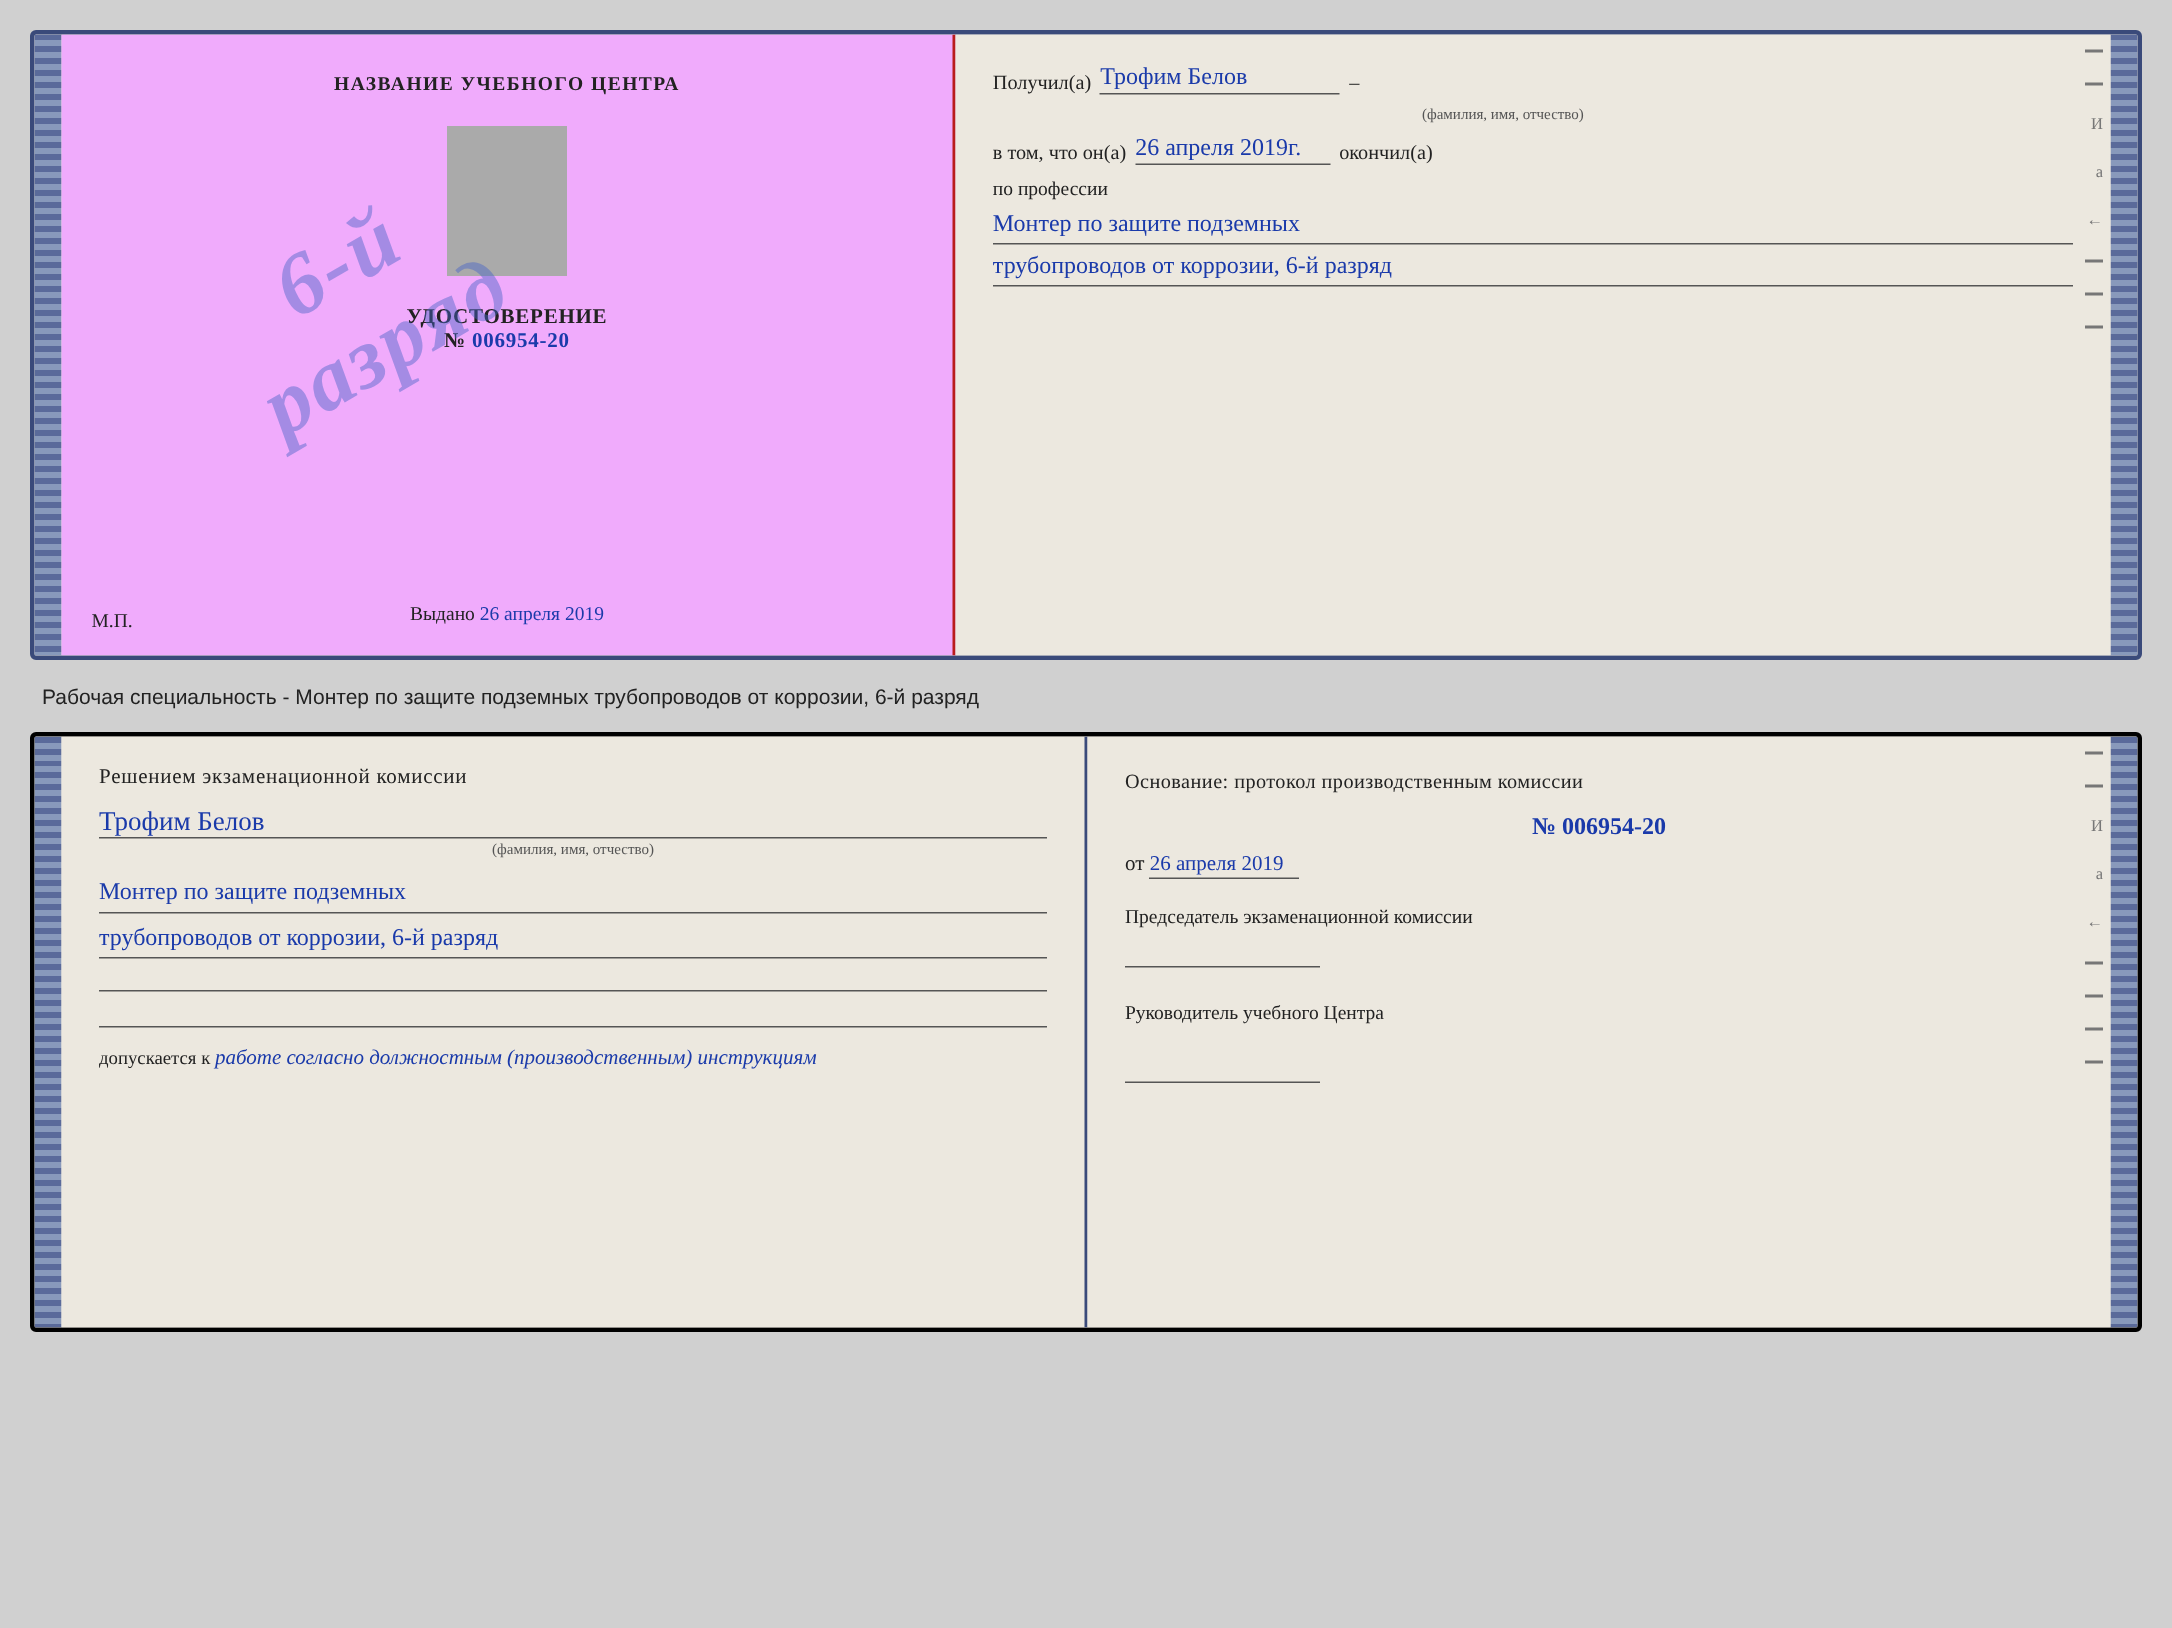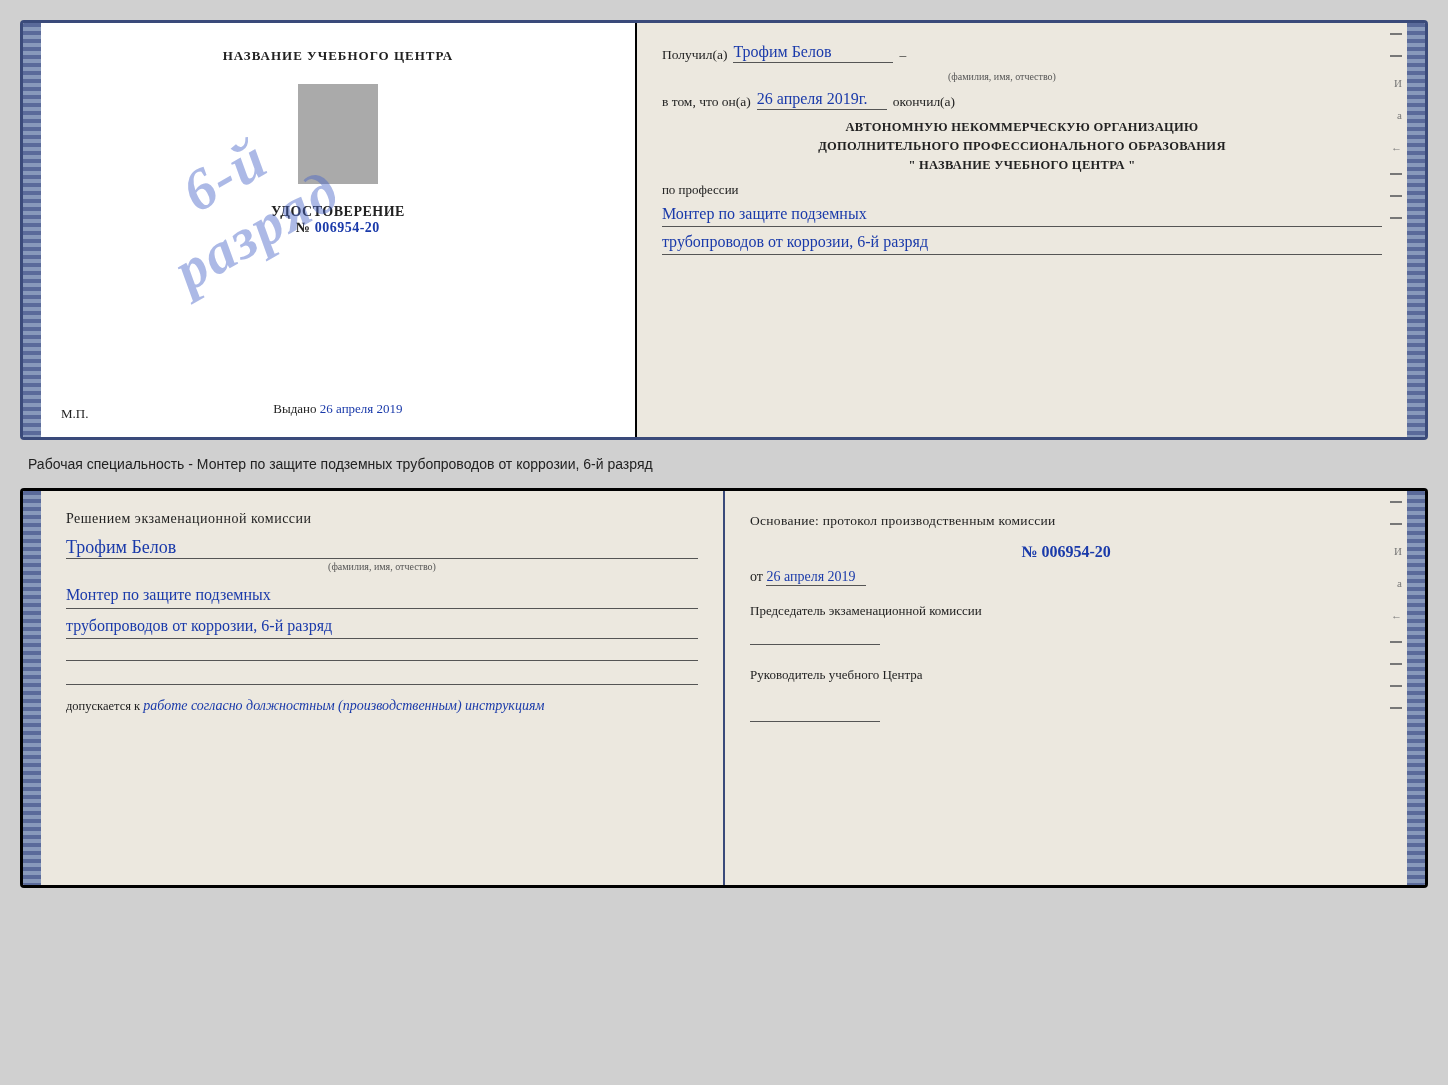--- a/index.html
+++ b/index.html
@@ -26,23 +26,23 @@
       border-radius: 4px;
       min-height: 420px;
       position: relative;
       overflow: hidden;
     }
 
     
     .cert-left {
       flex: 1;
       padding: 25px 20px 20px 20px;
-      border-right: 2px solid #000000;
+      border-right: 2px solid #b91c1c;
       position: relative;
-      background: #ffffff;
+      background: #f0abfc;
       display: flex;
       flex-direction: column;
       align-items: center;
     }
 
     
     .cert-right {
       flex: 1.3;
       padding: 20px 25px;
       background: #ece8df;
@@ -424,25 +424,20 @@
       <div style="text-align:right; margin-right: 40px; margin-bottom: 8px;">
         <span class="cert-right-sublabel">(фамилия, имя, отчество)</span>
       </div>
 
       <div class="cert-right-row">
         <span class="cert-right-label">в том, что он(а)</span>
         <span class="cert-right-value handwritten" style="min-width:130px;">26 апреля 2019г.</span>
         <span class="cert-right-label">окончил(а)</span>
       </div>
 
-      <div class="cert-right-org">
-        <div>АВТОНОМНУЮ НЕКОММЕРЧЕСКУЮ ОРГАНИЗАЦИЮ</div>
-        <div>ДОПОЛНИТЕЛЬНОГО ПРОФЕССИОНАЛЬНОГО ОБРАЗОВАНИЯ</div>
-        <div>"   НАЗВАНИЕ УЧЕБНОГО ЦЕНТРА   "</div>
-      </div>
 
       <div class="cert-profession-label">по профессии</div>
       <span class="cert-profession-value">Монтер по защите подземных</span>
       <span class="cert-profession-value">трубопроводов от коррозии, 6-й разряд</span>
 
       <div class="right-margin-lines">
         <div class="margin-line"></div>
         <div class="margin-line"></div>
         <div class="margin-letter">И</div>
         <div class="margin-letter">а</div>

